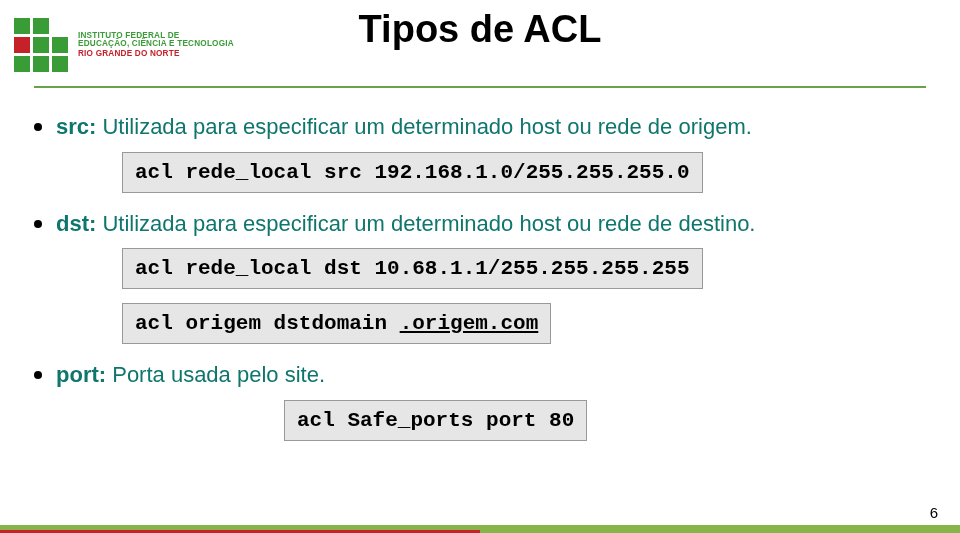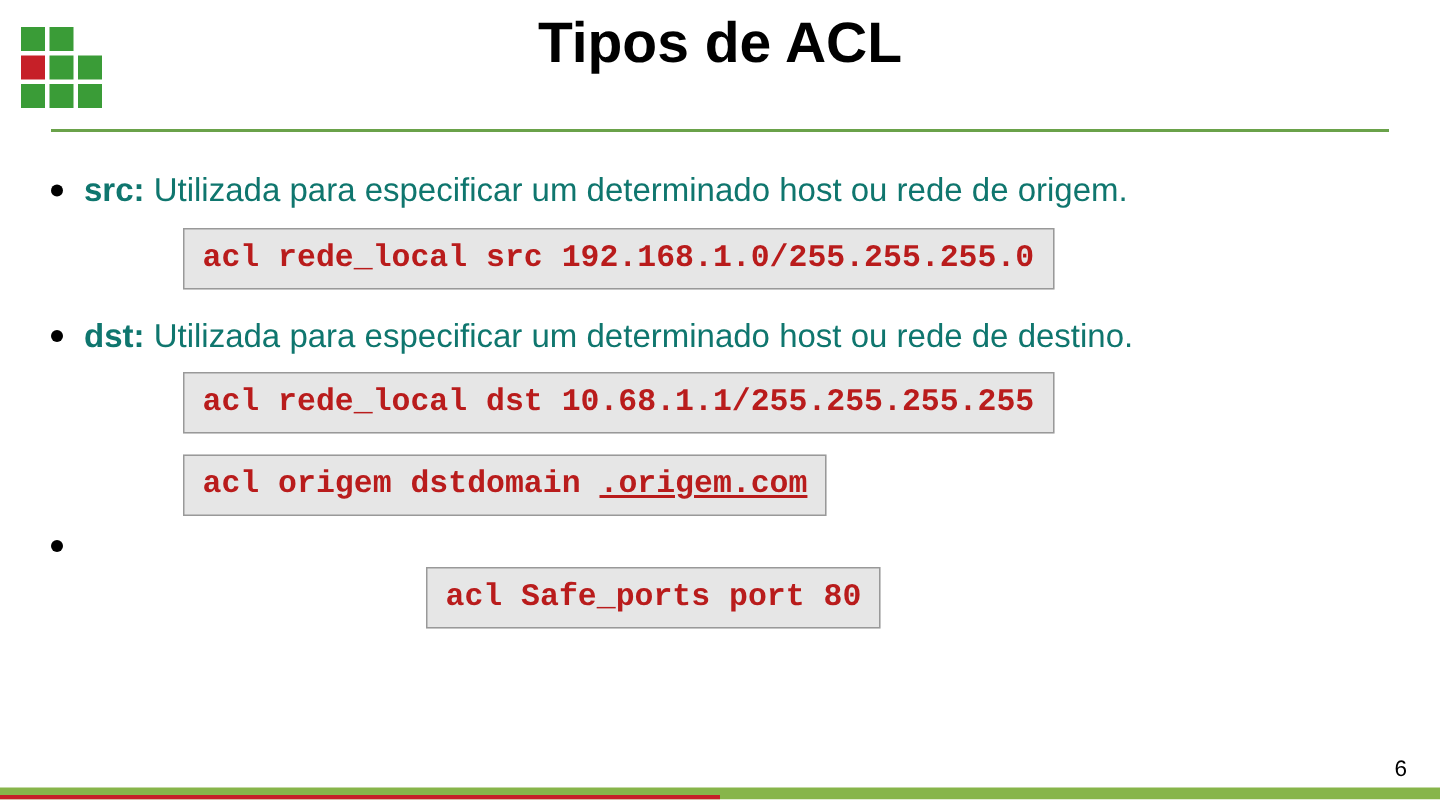--- a/index.html
+++ b/index.html
@@ -15,21 +15,21 @@
   .logo-line2 { font-size: 8.2px; font-weight: bold; color: #3a9c37; letter-spacing: .2px; }
   .logo-line3 { font-size: 8.2px; font-weight: bold; color: #c62028; margin-top: 1px; letter-spacing: .2px; }
   .title { position: absolute; top: 8px; left: 0; right: 0; text-align: center; font-size: 38px; font-weight: bold; color: #000000; }
   .title-rule { position: absolute; top: 86px; left: 34px; right: 34px; height: 2px; background: #6aa24a; }
   .content { position: absolute; top: 112px; left: 34px; right: 34px; }
   .bullet { display: flex; align-items: baseline; font-size: 22px; color: #0f766e; margin-top: 12px; }
   .bullet:first-child { margin-top: 0; }
   .bullet .dot { width: 8px; height: 8px; background: #000; border-radius: 50%; margin-right: 14px; align-self: center; flex: 0 0 auto; }
   .bullet .text { line-height: 1.35; }
   .bullet .text b { font-weight: bold; }
-  .code-box { display: inline-block; background: #e6e6e6; border: 1px solid #999; padding: 8px 12px; font-family: "Courier New", monospace; font-size: 21px; font-weight: bold; color: #b91c1c; margin: 10px 0 4px 88px; white-space: pre; }
+  .code-box { display: inline-block; background: #e6e6e6; border: 1px solid #999; padding: 8px 12px; font-family: "Courier New", monospace; font-size: 21px; font-weight: bold; color: #000000; margin: 10px 0 4px 88px; white-space: pre; }
   .code-box .ul { text-decoration: underline; }
   .page-num { position: absolute; bottom: 12px; right: 22px; font-size: 15px; color: #000; }
   .footer-bars { position: absolute; bottom: 0; left: 0; right: 0; height: 8px; }
   .bar-g { position: absolute; bottom: 0; left: 0; right: 0; height: 8px; background: #87b54a; }
   .bar-r { position: absolute; bottom: 0; width: 50%; height: 3px; background: #c62028; }
 </style>
 </head>
 <body>
 
 <div class="slide">
@@ -38,20 +38,25 @@
     <div class="logo-squares">
       <div class="sq g"></div>
         <div class="sq g"></div>
         <div class="sq" style="background:transparent"></div>
       <div class="sq r"></div>
         <div class="sq g"></div>
         <div class="sq g"></div>
       <div class="sq g"></div>
         <div class="sq g"></div>
         <div class="sq g"></div>
+    </div>
+    <div class="logo-text-area">
+      <span class="logo-line1">INSTITUTO FEDERAL DE</span>
+      <span class="logo-line2">EDUCAÇÃO, CIÊNCIA E TECNOLOGIA</span>
+      <span class="logo-line3">RIO GRANDE DO NORTE</span>
     </div>
   </div>
 
   <div class="title">Tipos de ACL</div>
   <div class="title-rule"></div>
 
   <div class="content">
 
     <div class="bullet">
       <span class="dot"></span>
@@ -65,20 +70,21 @@
       <span class="text"><b>dst:</b><span> Utilizada para especificar um determinado host ou rede de destino.</span></span>
     </div>
 
     <div class="code-box">acl rede_local dst 10.68.1.1/255.255.255.255</div>
 
 
     <div class="code-box"><span>acl origem dstdomain </span><span class="ul">.origem.com</span></div>
 
     <div class="bullet">
       <span class="dot"></span>
+      <span class="text"><b>port:</b><span> Porta usada pelo site.</span></span>
     </div>
 
     <div class="code-box" style="margin-left:250px;">acl Safe_ports port 80</div>
 
   </div>
 
   <div class="page-num">6</div>
 
   <div class="footer-bars">
     <div class="bar-g"></div>

